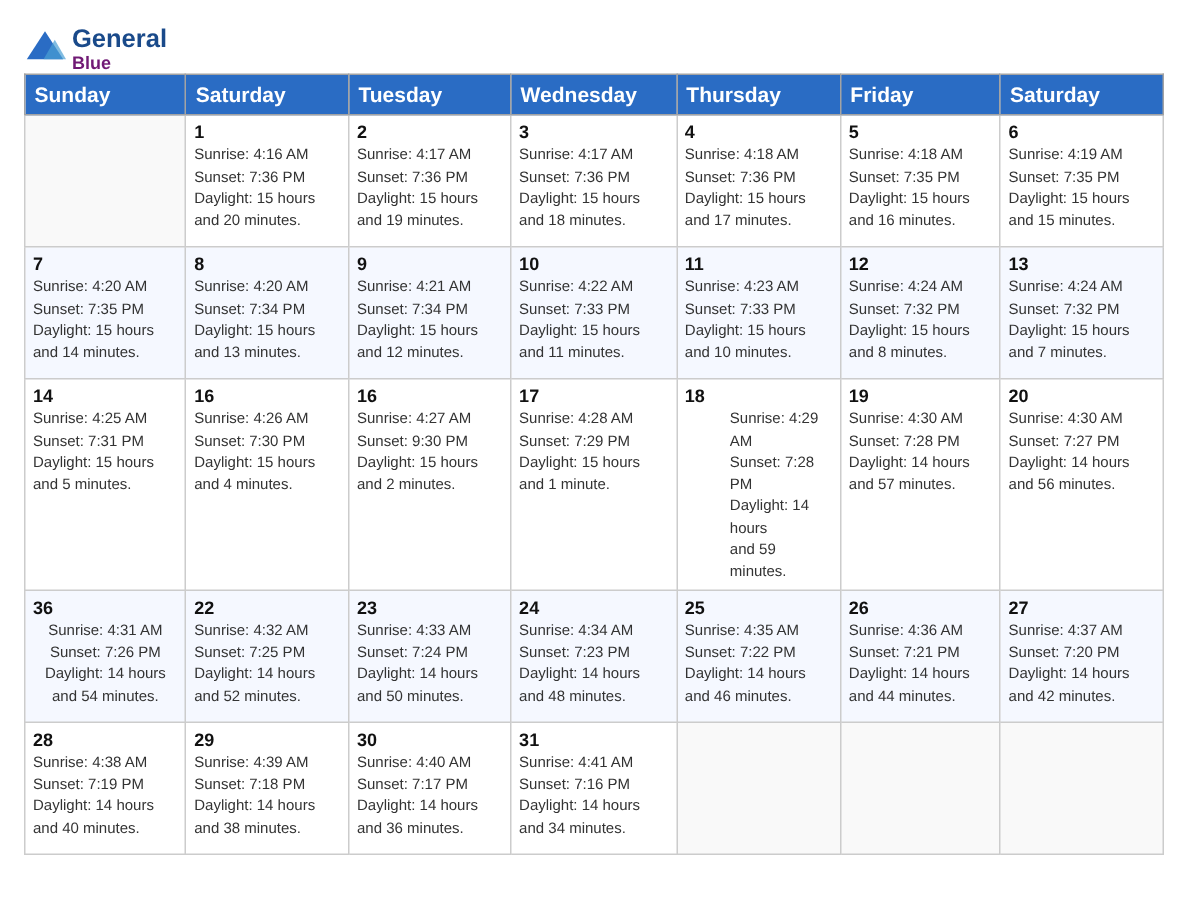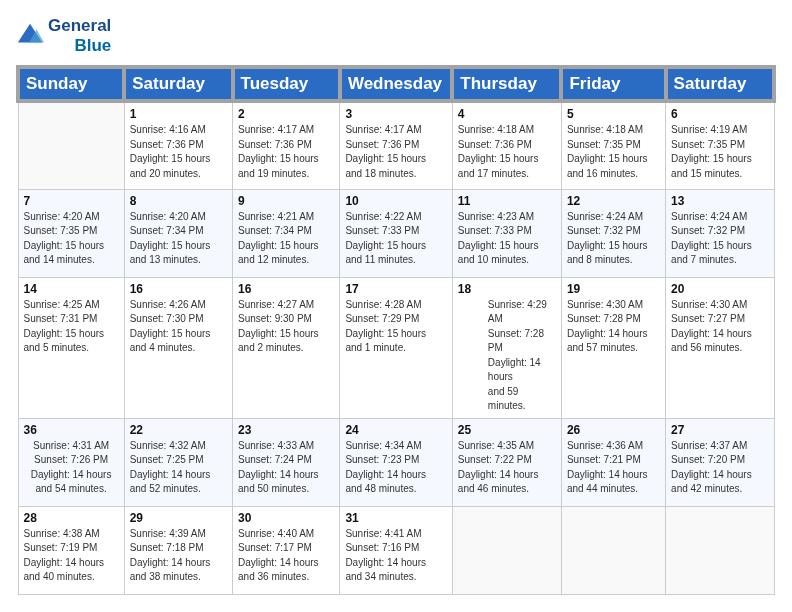--- a/index.html
+++ b/index.html
@@ -13,21 +13,20 @@
     .page {
       width: 792px;
       height: 612px;
       padding: 16px 16px 10px 16px;
       background: #fff;
     }
     .header {
       display: flex;
       justify-content: space-between;
       align-items: flex-start;
-      margin-bottom: 10px;
     }
     .logo {
       display: flex;
       align-items: center;
     }
     .logo-icon {
       width: 28px;
       height: 28px;
       margin-right: 4px;
     }
@@ -47,23 +46,23 @@
     .calendar {
       width: 100%;
       border-collapse: collapse;
       font-size: 10.5px;
     }
     .calendar th {
       background: #2a6cc4;
       color: #fff;
       text-align: left;
       padding: 5px 6px;
-      font-size: 17px;
+      font-size: 14px;
       font-weight: bold;
-      border: 4px solid #a3a3a3;
+      border: 1px solid #a3a3a3;
     }
     .calendar td {
       border: 1px solid #ccc;
       vertical-align: top;
       padding: 4px 5px;
       width: 113px;
       height: 88px;
       background: #fff;
     }
     .calendar tr:nth-child(even) td {
@@ -92,21 +91,21 @@
 
 <div class="page">
   <div class="header">
     <div class="logo">
       <svg class="logo-icon" viewBox="0 0 30 30">
         <polygon points="15,2 28,22 2,22" fill="#2a6cc4"></polygon>
         <polygon points="22,8 30,22 14,22" fill="#4a9fd4" opacity="0.7"></polygon>
       </svg>
       <div>
         <div style="font-size:17px;font-weight:bold;color:#1a4a8a;line-height:1.15;">General</div>
-        <div style="font-size:17px;font-weight:bold;color:#0369a1;line-height:1.15;text-align:right;">Blue</div>
+        <div style="font-size:12px;font-weight:bold;color:#701a75;line-height:1.15;">Blue</div>
       </div>
     </div>
     <div class="title-block">
       <div class="month-title"></div>
       <div class="subtitle"></div>
     </div>
   </div>
 
   <table class="calendar">
     <thead>

